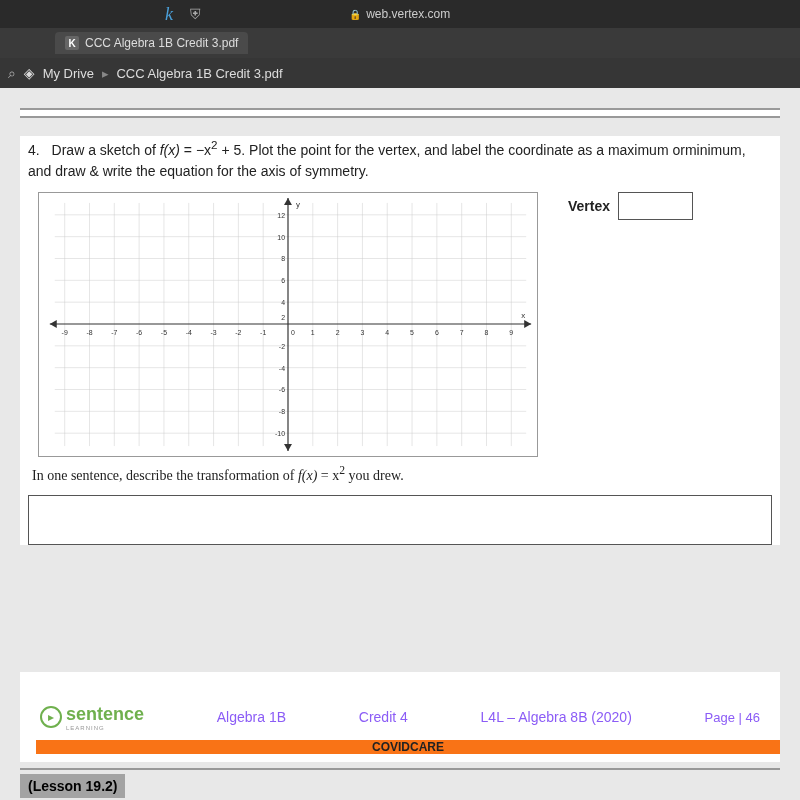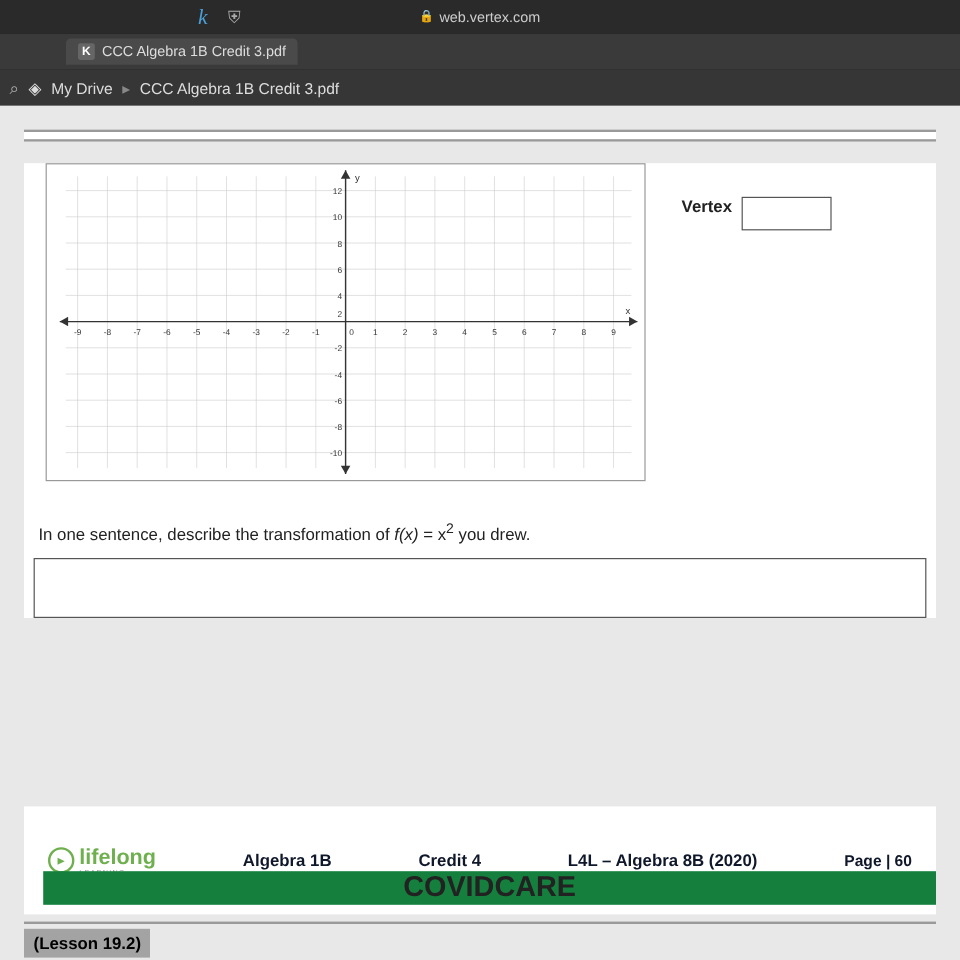--- a/index.html
+++ b/index.html
@@ -134,41 +134,41 @@
 }
 .graph-svg {
   width: 100%;
   height: 100%;
 }
 .answers-col {
   flex: 1;
 }
 .answer-row {
   display: flex;
-  align-items: flex-start;
+  align-items: center;
   gap: 8px;
   margin-bottom: 18px;
-  margin-top: 28px;
 }
 .answer-label {
   font-size: 14px;
   font-weight: bold;
   color: #222;
 }
 .answer-box {
   border: 1px solid #555;
   width: 75px;
   height: 28px;
   background: #fff;
 }
 .transform-prompt {
   font-size: 14px;
   color: #222;
-  margin-top: 33px;
+  margin-top: 7px;
   margin-left: 4px;
+  font-family: Liberation Serif, serif;
 }
 .transform-box {
   border: 1px solid #555;
   height: 50px;
   background: #fff;
   margin-top: 12px;
   width: 100%;
 }
 .footer-area {
   background: #fff;
@@ -204,33 +204,33 @@
   font-weight: bold;
 }
 .lifelong-sub {
   color: #999;
   font-size: 6px;
   letter-spacing: 1px;
   display: block;
 }
 .footer-item {
   font-size: 14px;
-  color: #0f172a;
-  font-weight: bold;
+  color: #8b5cf6;
+  font-weight: normal;
 }
 .covidcare-row {
   position: absolute;
   bottom: 8px;
   left: 16px;
   right: 0;
   text-align: center;
-  font-size: 24px;
+  font-size: 12px;
   font-weight: bold;
   color: #222;
-  background: #15803d;
+  background: #f97316;
 }
 .page-num {
   font-size: 13px;
 }
 .doc-divider-bottom {
   position: absolute;
   bottom: 30px;
   left: 20px;
   right: 20px;
   height: 2px;
@@ -270,20 +270,24 @@
   <span class="drive-icon">◈</span>
   <span>My Drive</span>
   <span class="breadcrumb-sep">▸</span>
   <span>CCC Algebra 1B Credit 3.pdf</span>
 </div>
 
 <div class="document-area">
   <div class="doc-divider-top"></div>
 
   <div class="question-block">
+    <p class="question-text">
+      <span class="q-num">4.</span>
+      <span>Draw a sketch of </span><span class="math-fn">f(x)</span><span> = −x</span><sup>2</sup><span> + 5. Plot the point for the vertex, and label the coordinate as a maximum orminimum, and draw &amp; write the equation for the axis of symmetry.</span>
+    </p>
 
     <div class="grid-and-answers">
       <div class="graph-container">
         <svg class="graph-svg" viewBox="0 0 500 265">
           <g stroke="#ccc" stroke-width="0.5">
             <line x1="25" y1="10" x2="25" y2="255"></line>
               <line x1="50" y1="10" x2="50" y2="255"></line>
               <line x1="75" y1="10" x2="75" y2="255"></line>
               <line x1="100" y1="10" x2="100" y2="255"></line>
               <line x1="125" y1="10" x2="125" y2="255"></line>
@@ -366,26 +370,26 @@
     <p class="transform-prompt">
       <span>In one sentence, describe the transformation of </span><span class="math-fn">f(x)</span><span> = x</span><sup>2</sup><span> you drew.</span>
     </p>
     <div class="transform-box"></div>
   </div>
 
   <div class="footer-area">
     <div class="lifelong-logo">
       <span class="lifelong-circle">▸</span>
       <div>
-        <span class="lifelong-text">lifelong</span>
+        <span class="lifelong-text">sentence</span>
         <span class="lifelong-sub">LEARNING</span>
       </div>
     </div>
     <span class="footer-item">Algebra 1B</span>
     <span class="footer-item">Credit 4</span>
     <span class="footer-item">L4L – Algebra 8B (2020)</span>
-    <span class="footer-item page-num">Page | 60</span>
+    <span class="footer-item page-num">Page | 46</span>
     <div class="covidcare-row">COVIDCARE</div>
   </div>
 
   <div class="doc-divider-bottom"></div>
   <div class="lesson-ref">(Lesson 19.2)</div>
 </div>
 
 </body></html>

